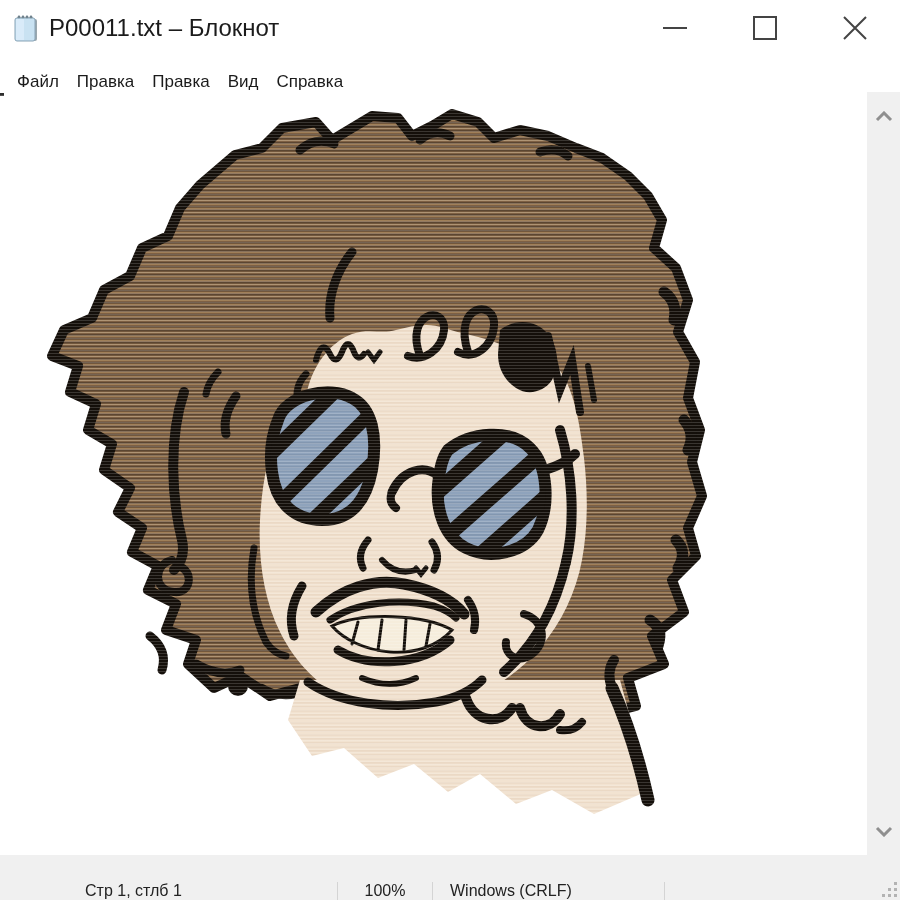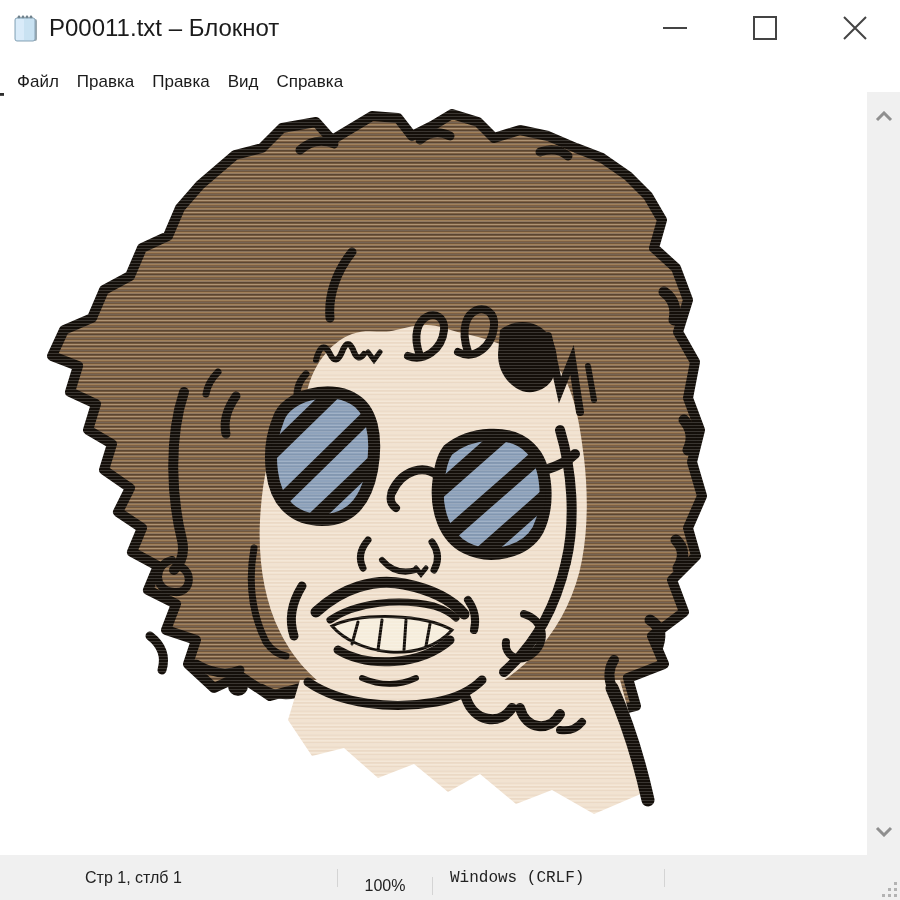--- a/index.html
+++ b/index.html
@@ -45,29 +45,29 @@
   .vscroll{
     position:absolute;right:0;top:92px;width:33px;height:763px;
     background:var(--scrollbar-track,#f0f0f0);
   }
   .vscroll .arrow{position:absolute;left:0;width:33px;height:36px;display:flex;align-items:center;justify-content:center;}
   .vscroll .arrow.up{top:6px;}
   .vscroll .arrow.down{bottom:6px;}
   
   .statusbar{
     position:absolute;left:0;bottom:0;width:900px;height:45px;
-    background:var(--statusbar-bg,#f0f0f0);display:flex;align-items:center;
+    background:var(--statusbar-bg,#f0f0f0);display:flex;align-items:flex-end;
     font-size:16px;color:var(--statusbar-text,#222);
   }
   .sb-cell{display:flex;align-items:center;box-sizing:border-box;
     border-right:1px solid var(--statusbar-divider,#d4d4d4);padding-left:17px;white-space:nowrap;}
   .sb-cell.c0{width:68px;padding-left:0;}
   .sb-cell.c1{width:270px;}
   .sb-cell.c2{width:95px;justify-content:center;padding-left:0;margin-top:16px;}
-  .sb-cell.c3{width:232px;font-family:Liberation Mono, monospace;}
+  .sb-cell.c3{width:232px;}
   .sb-cell.c4{flex:1;border-right:none;}
   .resize-grip{position:absolute;right:3px;bottom:3px;width:16px;height:16px;}
   .resize-grip i{position:absolute;width:3px;height:3px;background:#b3b3b3;}
 </style>
 </head>
 <body>
 
 <div class="titlebar">
   <svg class="app-icon" viewBox="0 0 26 30">
     <rect x="4" y="6" width="20" height="22" rx="2" fill="#9aa7ae"></rect>

